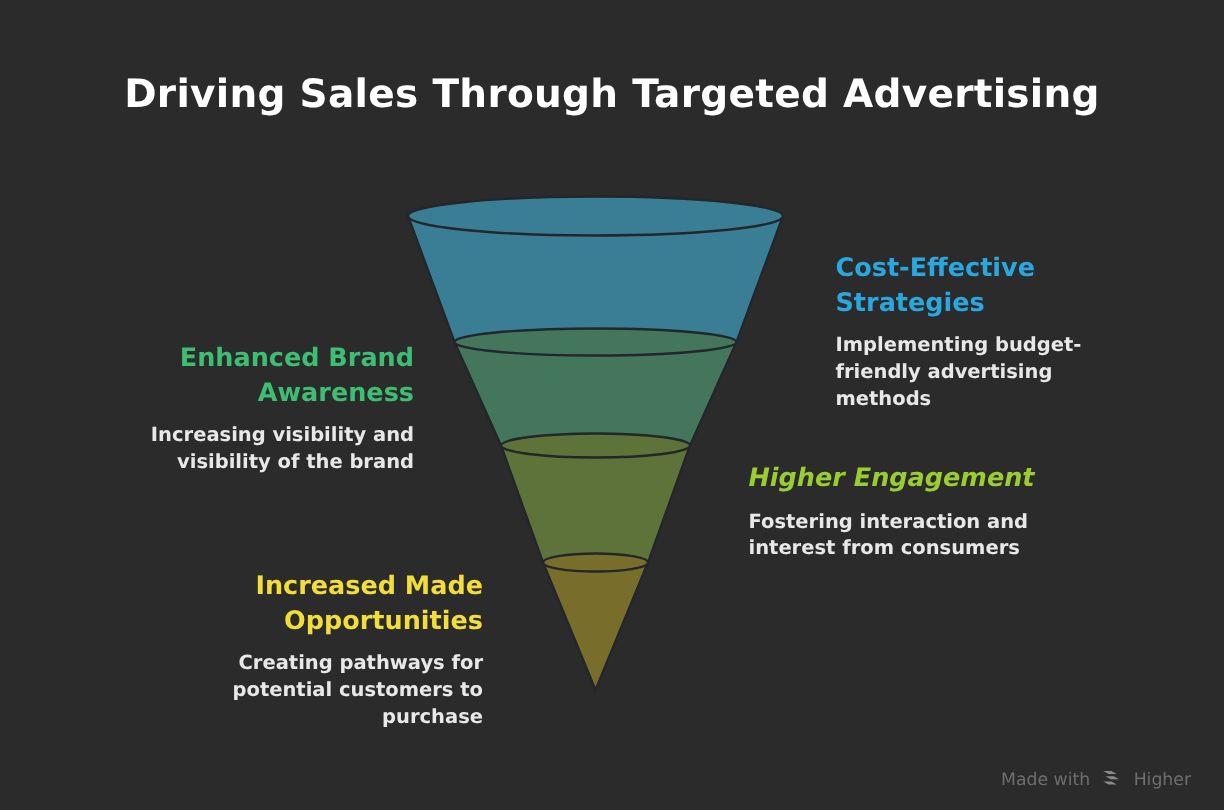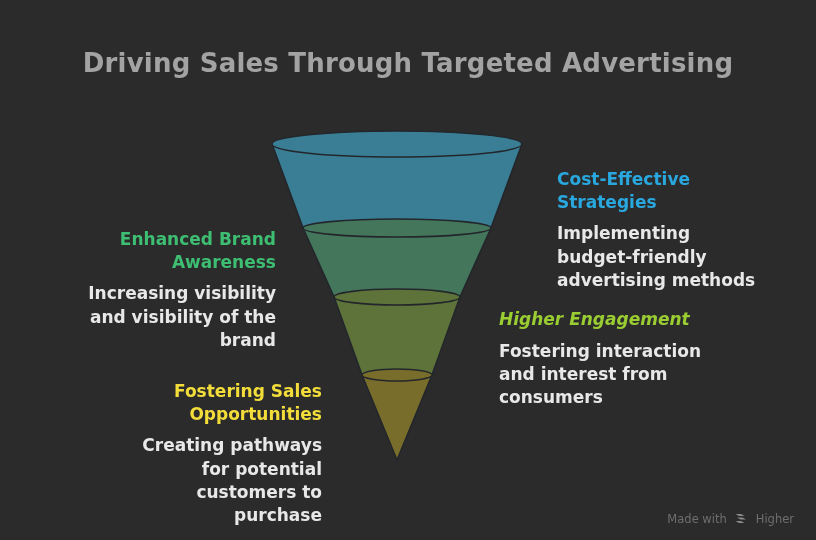--- a/index.html
+++ b/index.html
@@ -21,21 +21,21 @@
     height: 540px;
   }
 
   
   #page-title {
     position: absolute;
     left: 0;
     top: 48px;
     width: 816px;
     text-align: center;
-    color: #a3a3a3;
+    color: #ffffff;
     font-family: "DejaVu Sans", sans-serif;
     font-size: 26px;
     font-weight: bold;
     letter-spacing: 0.2px;
   }
 
   
   #funnel-diagram {
     position: absolute;
     left: 252px;
@@ -50,21 +50,21 @@
   }
   .callout-heading {
     font-family: "DejaVu Sans", sans-serif;
     font-size: 17px;
     font-weight: bold;
     line-height: 1.33;
     margin: 0 0 9px 0;
   }
   .callout-body {
     font-family: "DejaVu Sans", sans-serif;
-    font-size: 17px;
+    font-size: 13px;
     font-weight: bold;
     line-height: 1.37;
     color: #e8e8e8;
     margin: 0;
   }
 
   .align-right { text-align: right; }
   .align-left  { text-align: left; }
 
   
@@ -147,21 +147,21 @@
     <div class="callout-heading" style="color:#3dbe72;">Enhanced Brand Awareness</div>
     <div class="callout-body">Increasing visibility and visibility of the brand</div>
   </div>
 
   <div class="callout align-left" id="callout-higher-engagement">
     <div class="callout-heading" style="color:#9acd32;font-style:italic;">Higher Engagement</div>
     <div class="callout-body">Fostering interaction and interest from consumers</div>
   </div>
 
   <div class="callout align-right" id="callout-increased-sales">
-    <div class="callout-heading" style="color:#f2dd3a;">Fostering Sales Opportunities</div>
+    <div class="callout-heading" style="color:#f2dd3a;">Increased Made Opportunities</div>
     <div class="callout-body">Creating pathways for potential customers to purchase</div>
   </div>
 
   <div id="watermark">
     <span>Made with</span>
     <span class="wm-logo">
       <svg width="13" height="12" viewBox="0 0 13 12">
         <path d="M0.5,1 L6,1 L9.5,3 L4,3 Z" fill="#8a8a8a"></path>
         <path d="M2,4.5 L7.5,4.5 L11,6.5 L5.5,6.5 Z" fill="#8a8a8a"></path>
         <path d="M0.5,8 L6,8 L9.5,10 L4,10 Z" fill="#8a8a8a"></path>

